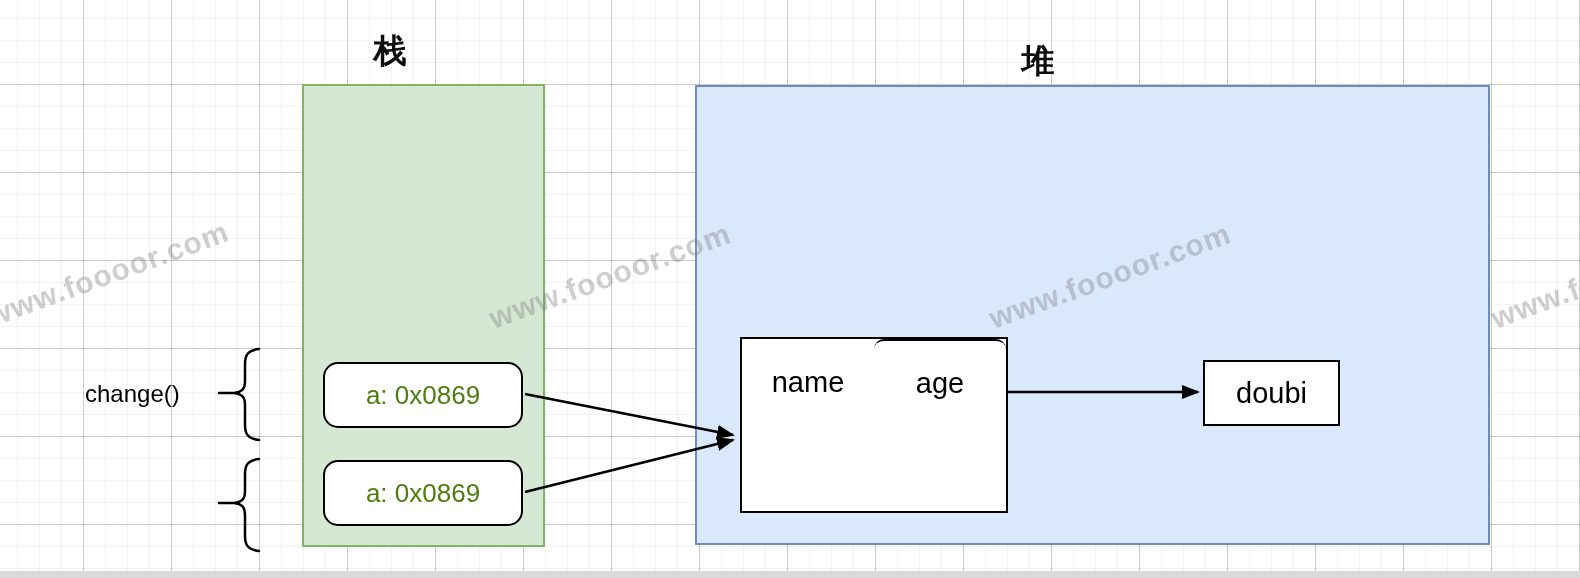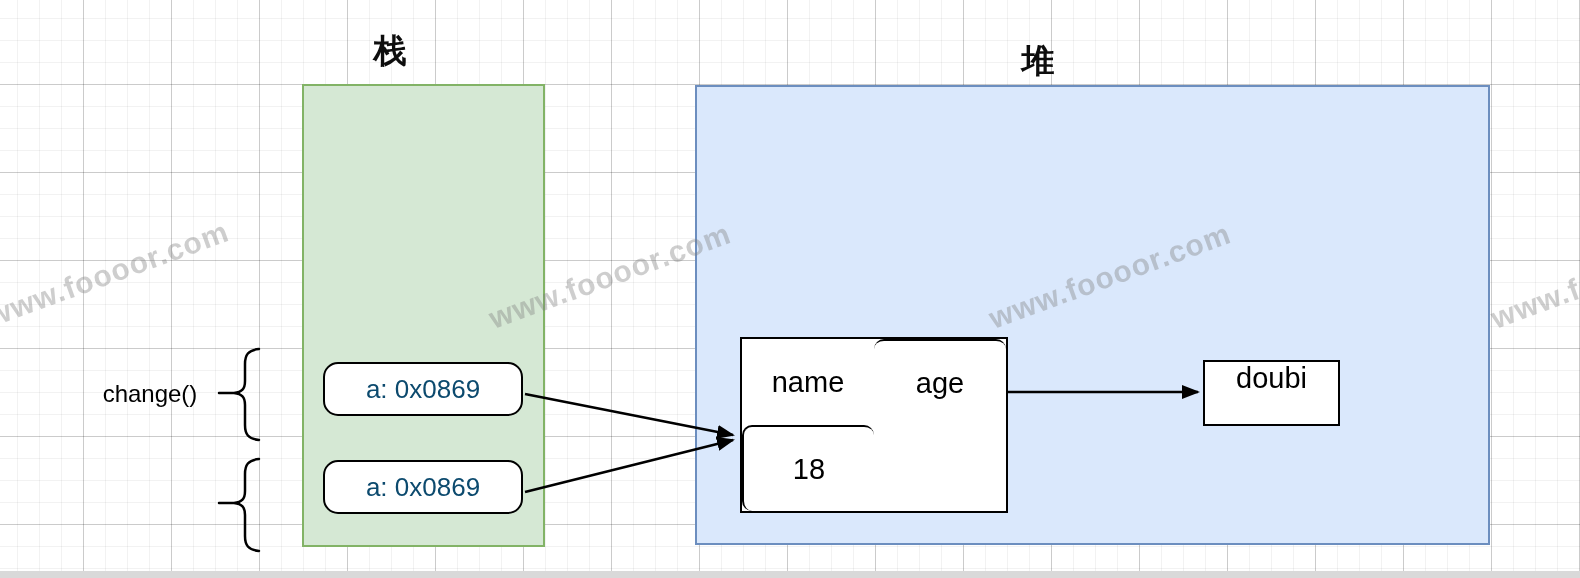--- a/index.html
+++ b/index.html
@@ -23,47 +23,47 @@
   .region.stack{left:302px;top:84px;width:243px;height:463px;background:#d5e8d4;border-color:#82b366;}
   .region.heap{left:695px;top:85px;width:795px;height:460px;background:#dae8fc;border-color:#6c8ebf;}
   .title{
     position:absolute;text-align:center;font-weight:bold;font-size:33px;color:#0d0d0d;
     width:100px;height:42px;line-height:42px;
   }
   .title.stack{left:340px;top:30px;}
   .title.heap{left:988px;top:40px;}
   .frame-label{
     position:absolute;left:85px;width:130px;height:32px;line-height:32px;
-    text-align:center;font-size:24px;color:#000;
+    font-size:24px;color:#000;
   }
   .frame-label.change{top:378px;}
   .frame-label.global{top:487px;}
   .var-box{
-    position:absolute;left:323px;width:200px;height:54px;box-sizing:border-box;
+    position:absolute;left:323px;width:200px;height:66px;box-sizing:border-box;
     background:#ffffff;border:2.5px solid #000;border-radius:15px;
     display:flex;align-items:center;justify-content:center;
-    font-size:26px;color:#0c4a6e;
+    font-size:26px;color:#4d7c0f;
   }
   .var-box.v1{top:362px;}
   .var-box.v2{top:460px;}
   .obj-table{
     position:absolute;left:740px;top:337px;width:268px;height:176px;box-sizing:border-box;
     background:#ffffff;border:2.5px solid #000;
     display:grid;grid-template-columns:1fr 1fr;grid-template-rows:1fr 1fr;
   }
   .obj-cell{
     display:flex;align-items:center;justify-content:center;
     font-size:29px;color:#000;box-sizing:border-box;
   }
   .obj-cell.c2{border-left:2.5px solid #000;}
   .obj-cell.r2{border-top:2.5px solid #000;border-radius:10px;}
   .ref-box{
     position:absolute;left:1203px;top:360px;width:137px;height:66px;box-sizing:border-box;
     background:#ffffff;border:2.5px solid #000;
-    display:flex;justify-content:center;
+    display:flex;align-items:center;justify-content:center;
     font-size:29px;color:#000;
   }
   .connectors{position:absolute;left:0;top:0;width:1580px;height:578px;pointer-events:none;}
   .watermark{
     position:absolute;white-space:nowrap;
     font-size:30px;font-weight:bold;letter-spacing:1px;
     color:rgba(125,125,125,0.38);
     transform:translate(-50%,-50%) rotate(-20deg);
     z-index:30;
   }
@@ -92,21 +92,20 @@
   <div class="var-box v1">
     <span>a: 0x0869</span>
   </div>
   <div class="var-box v2">
     <span>a: 0x0869</span>
   </div>
 
   <div class="obj-table">
     <div class="obj-cell c1 r1">name</div>
     <div class="obj-cell c1 r2">age</div>
-    <div class="obj-cell c2 r2">18</div>
   </div>
 
   <div class="ref-box">
     <span>doubi</span>
   </div>
 
   <svg class="connectors" viewBox="0 0 1580 578">
     <defs>
       <marker id="arrowhead" markerUnits="userSpaceOnUse" markerWidth="18" markerHeight="14" refX="16" refY="7" orient="auto">
         <path d="M0,0 L18,7 L0,14 Z" fill="#000"></path>

